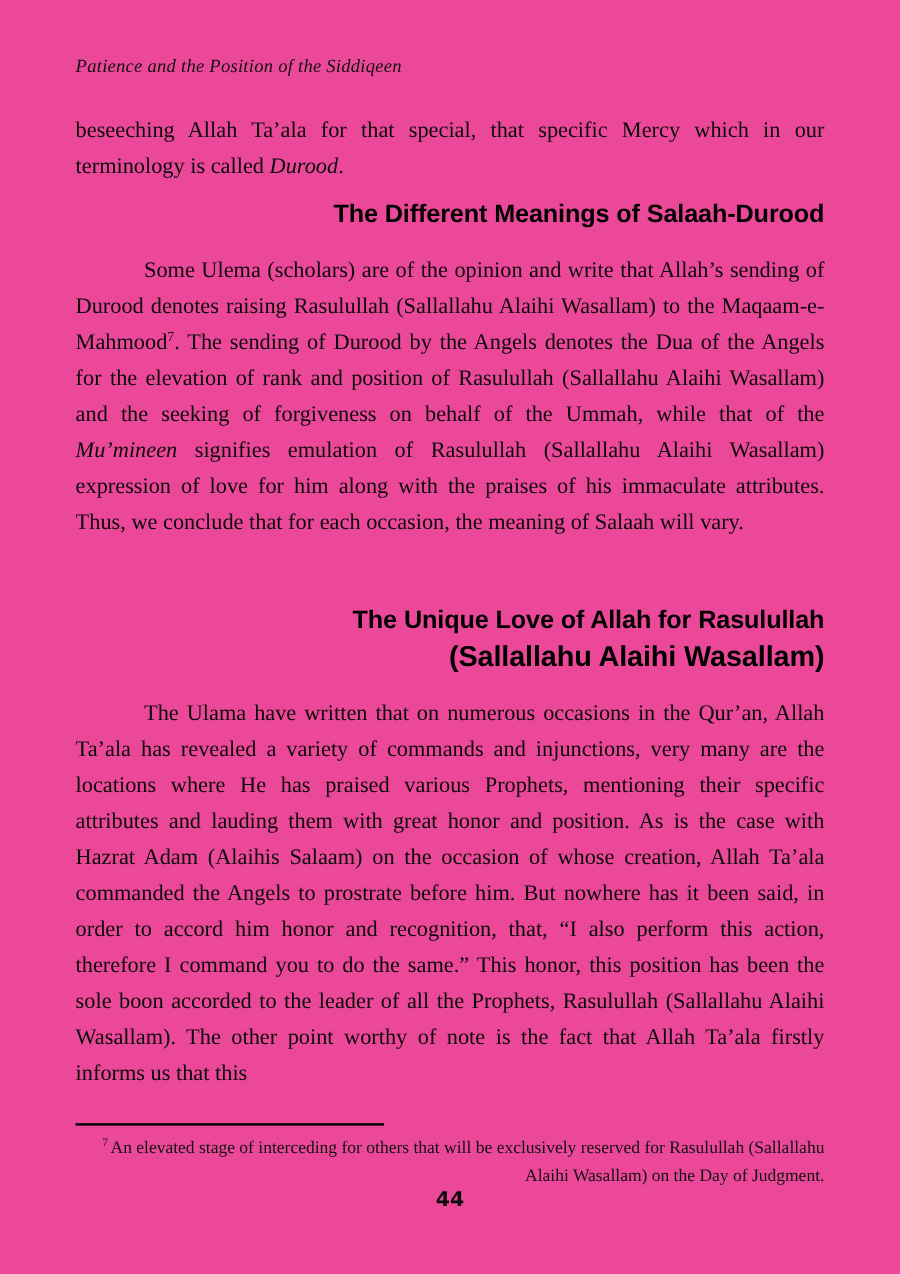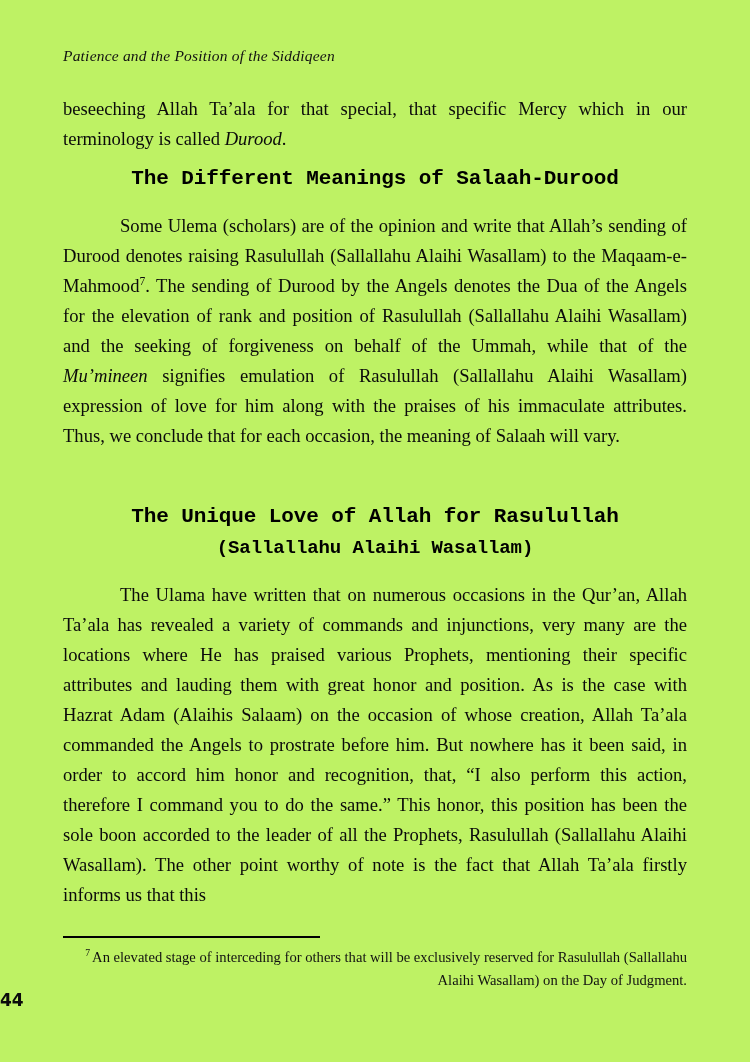--- a/index.html
+++ b/index.html
@@ -5,21 +5,21 @@
   html, body {
     margin: 0;
     padding: 0;
     background: #ffffff;
   }
 
   .page {
     position: relative;
     width: 750px;
     height: 1062px;
-    background: #bef264;
+    background: #ec4899;
     overflow: hidden;
     box-sizing: border-box;
     font-family: "Liberation Serif", "DejaVu Serif", serif;
     color: #0b0b0b;
   }
 
   
   .running-header {
     position: absolute;
     left: 63px;
@@ -59,35 +59,35 @@
     font-size: 0.62em;
     vertical-align: super;
     line-height: 0;
   }
 
   
   .heading {
     position: absolute;
     left: 63px;
     width: 624px;
-    text-align: center;
-    font-family: Liberation Mono, monospace;
+    text-align: right;
+    font-family: Liberation Sans, sans-serif;
     font-weight: bold;
     color: #000000;
     margin: 0;
     letter-spacing: -0.1px;
   }
 
   .heading-main {
     font-size: 21px;
     line-height: 26px;
   }
 
   .heading-sub {
-    font-size: 19px;
+    font-size: 24px;
     line-height: 24px;
   }
 
   
   .footnote-rule {
     position: absolute;
     left: 63px;
     top: 936px;
     width: 257px;
     height: 2px;
@@ -111,21 +111,21 @@
     line-height: 0;
     margin-right: 2px;
   }
 
   
   .page-number {
     position: absolute;
     left: 0;
     top: 990px;
     width: 750px;
-    text-align: left;
+    text-align: center;
     font-family: "DejaVu Sans", "Liberation Sans", sans-serif;
     font-weight: bold;
     font-size: 17px;
     color: #0b0b0b;
   }
 </style>
 </head>
 <body>
 
 <div class="page">

